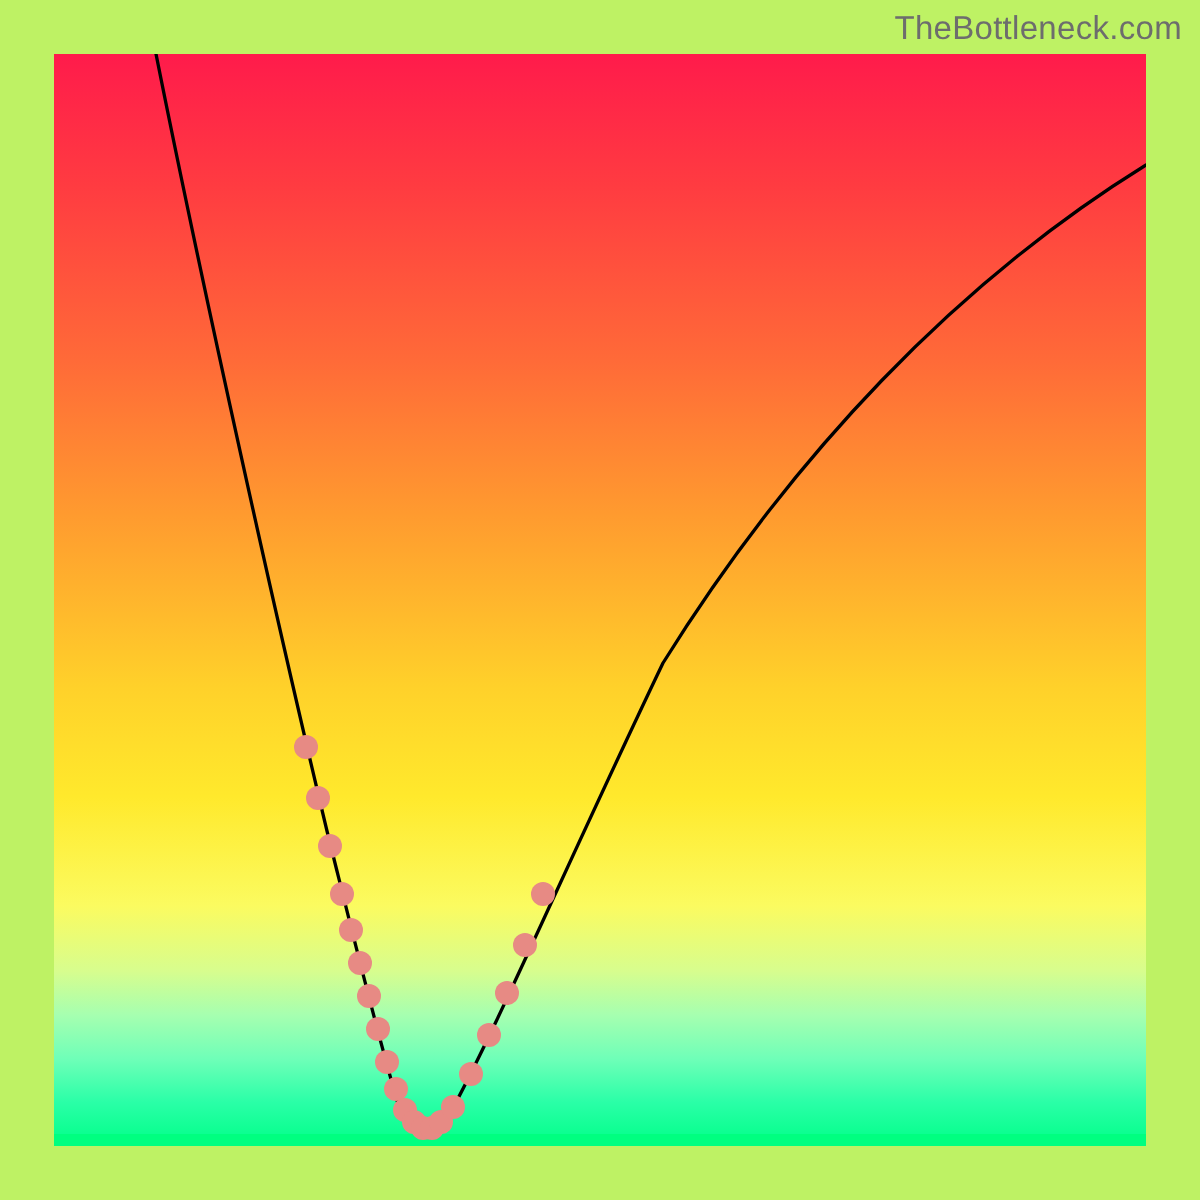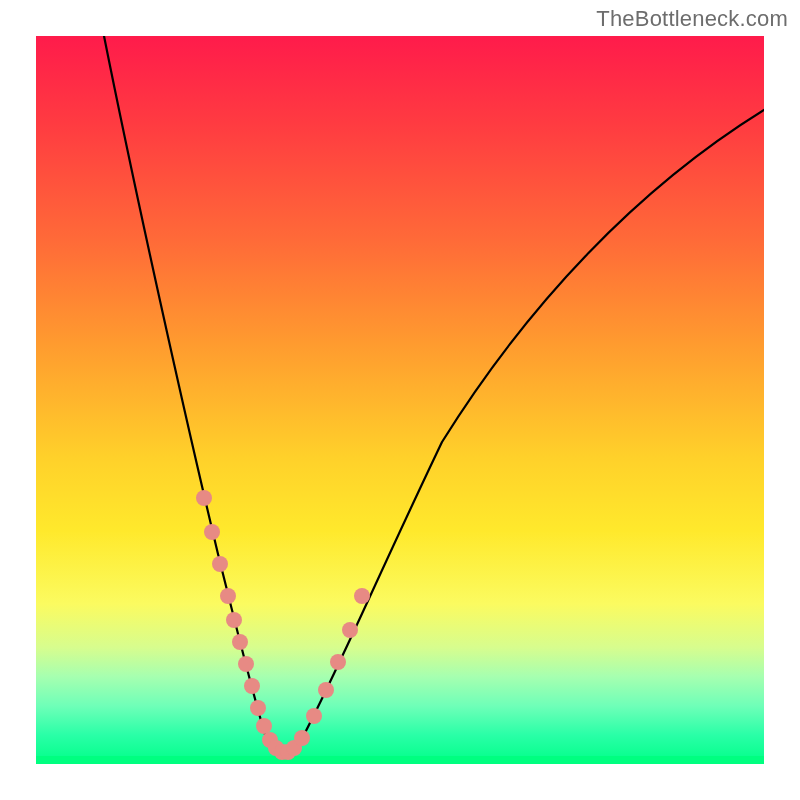--- a/index.html
+++ b/index.html
@@ -10,21 +10,21 @@
     overflow: hidden;
     background: #000;
     font-family: Arial, Helvetica, sans-serif;
   }
   .frame {
     position: absolute;
     left: 0;
     top: 0;
     width: 800px;
     height: 800px;
-    background: #ffffff;
+    background: #bef264;
   }
   .plot-area {
     position: absolute;
     left: 36px;
     top: 36px;
     width: 728px;
     height: 728px;
     background: linear-gradient(
       to bottom,
       #ff1b4b 0%,

